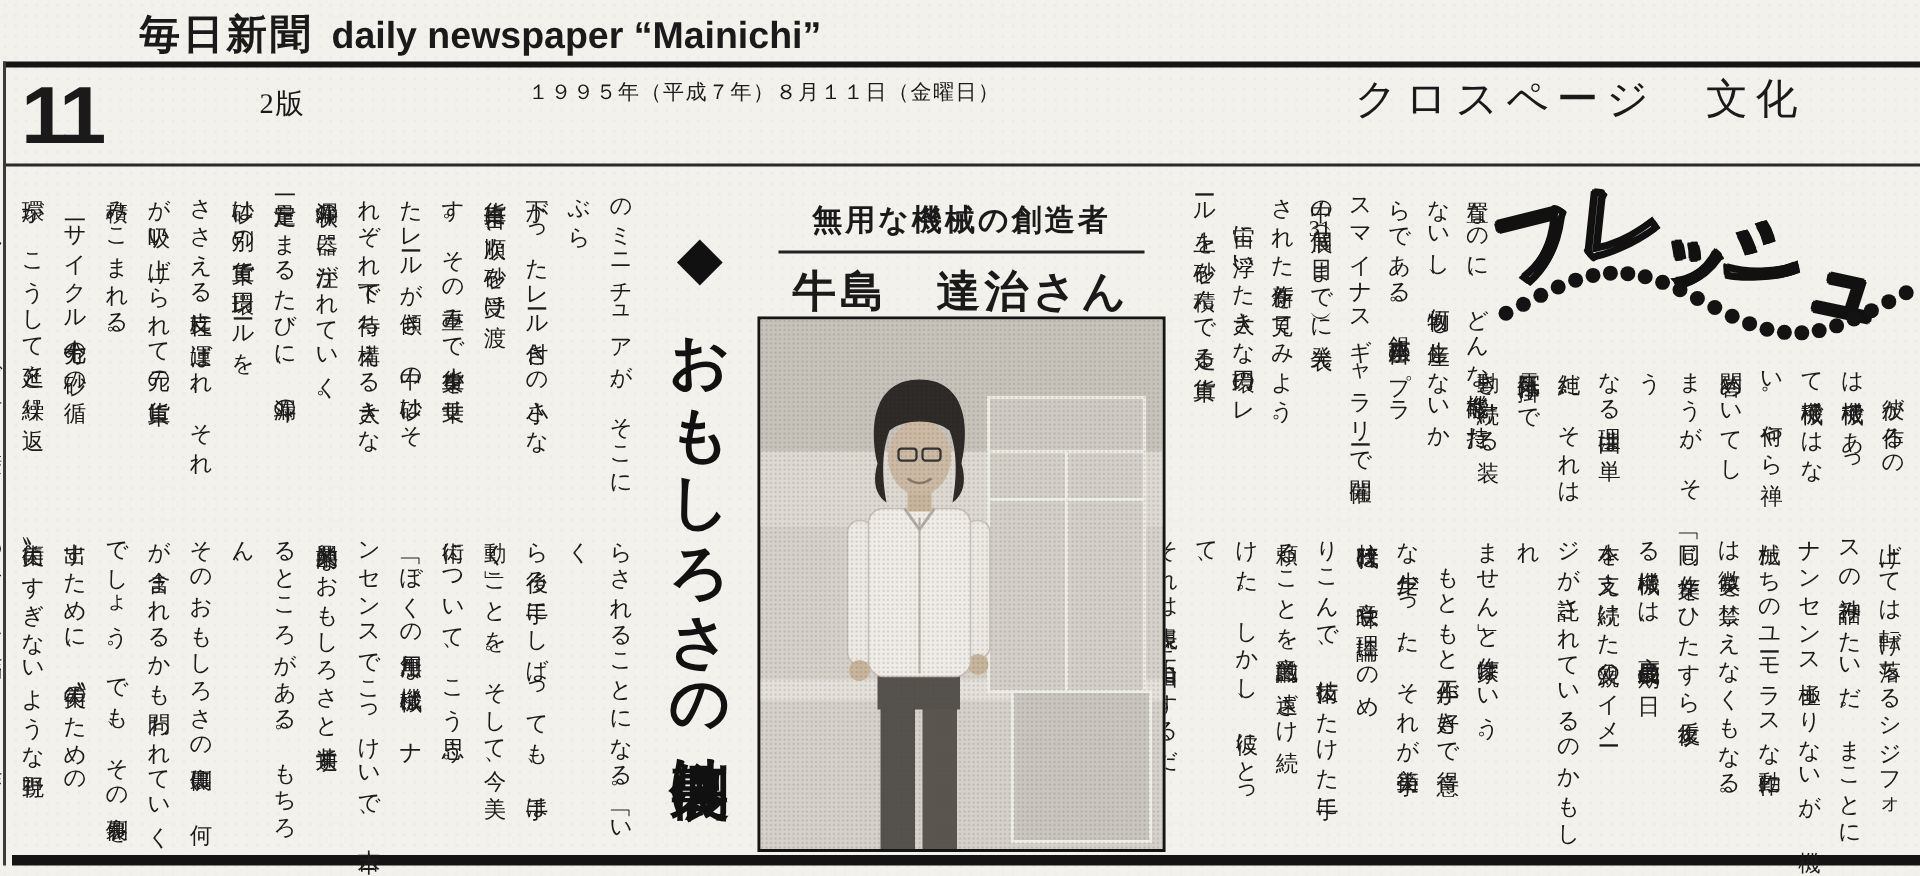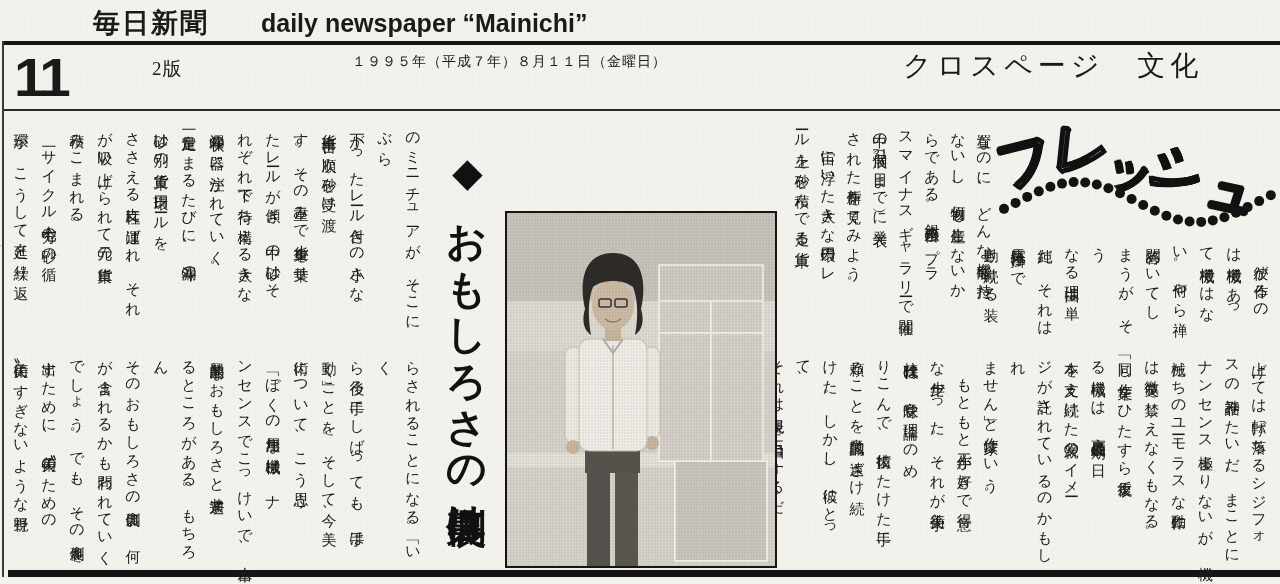--- a/index.html
+++ b/index.html
@@ -9,32 +9,32 @@
     background-image:radial-gradient(rgba(0,0,0,0.025) 1px, transparent 1px);
     background-size:7px 7px;
     font-family:"Liberation Serif","DejaVu Serif",serif;
     color:#1a1a1a;
   }
   .abs{position:absolute;}
 
   
   .masthead{left:93px;top:5px;display:flex;align-items:baseline;gap:12px;}
   .masthead .jp{font-family:"Liberation Sans","DejaVu Sans",sans-serif;font-size:27px;font-weight:700;letter-spacing:2px;}
-  .masthead .en{font-family:"Liberation Sans","DejaVu Sans",sans-serif;font-size:25px;font-weight:600;letter-spacing:0px;margin-left:40px;}
+  .masthead .en{font-family:"Liberation Sans","DejaVu Sans",sans-serif;font-size:25px;font-weight:600;letter-spacing:0px;}
 
   
   .rule-top{left:2px;top:41px;width:1278px;height:4px;background:#141414;}
   .rule-mid{left:2px;top:109px;width:1278px;height:2px;background:#2a2a2a;}
   .rule-bottom{left:8px;top:570px;width:1272px;height:7px;background:#141414;}
   .edge-left{left:2px;top:41px;width:2px;height:536px;background:#3a3a3a;}
 
   
   .pagenum{left:14px;top:46px;font-family:"Liberation Sans","DejaVu Sans",sans-serif;
     font-size:54px;font-weight:900;letter-spacing:-3px;transform:scaleX(1.05);transform-origin:left top;}
-  .edition{left:152px;top:56px;font-size:19px;letter-spacing:1px;}
+  .edition{left:173px;top:56px;font-size:19px;letter-spacing:1px;}
   .dateline{left:352px;top:53px;font-size:14px;letter-spacing:1px;}
   .section{left:903px;top:47px;font-size:28px;font-weight:400;letter-spacing:5px;}
 
   
   .article{left:0;top:112px;width:1280px;height:458px;}
 
   .vblock{position:absolute;writing-mode:vertical-rl;font-size:15px;color:#1b1b1b;overflow:visible;}
   .vblock p{margin:0;padding:0;}
   .tcy{text-combine-upright:all;-webkit-text-combine:horizontal;}
   .blockA{left:1002px;top:125px;width:272px;height:101px;line-height:27px;letter-spacing:1.4px;}
@@ -190,20 +190,25 @@
       <p>でしょう。でも、その裏側を</p>
       <p>出すために、〝美術のための</p>
       <p>美術〟にすぎないような視野</p>
       <p>のせまい作品は、もう作りた</p>
     </div>
 
   <div class="abs headline">
     <span>◆おもしろさの裏側は</span><span class="q">?</span>
   </div>
 
+  <div class="abs caption">
+    <div class="cap-title">無用な機械の創造者</div>
+    <div class="cap-rule"></div>
+    <div class="cap-name">牛島　達治さん</div>
+  </div>
 
   <div class="abs photoframe">
     <svg width="268" height="353" viewBox="0 0 268 353">
       <defs>
         <pattern id="ht" width="3" height="3" patternUnits="userSpaceOnUse">
           <circle cx="1" cy="1" r="0.7" fill="#444" opacity="0.22"></circle>
         </pattern>
       </defs>
       <rect x="0" y="0" width="268" height="353" fill="#d6d2ca"></rect>
       <rect x="0" y="0" width="268" height="88" fill="#c8c3ba"></rect>

